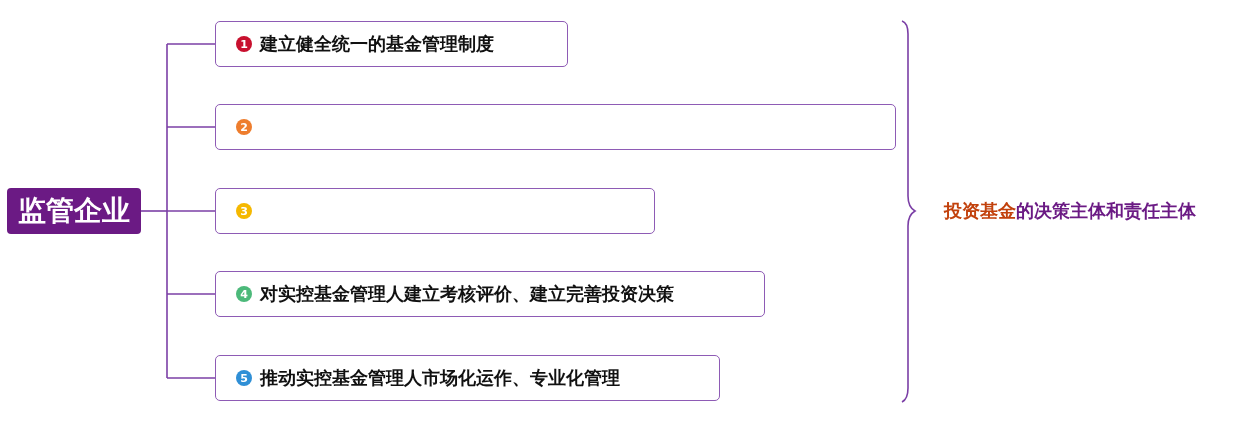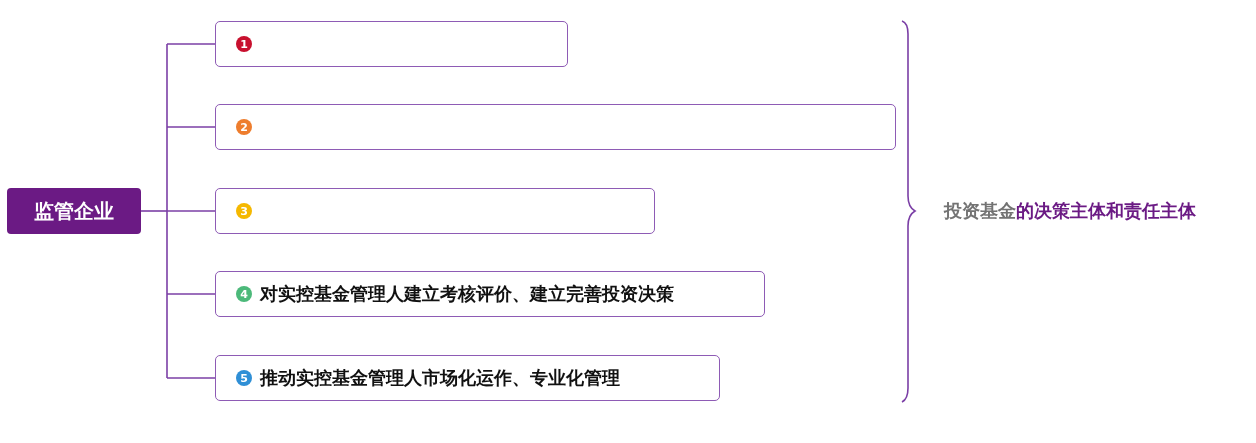--- a/index.html
+++ b/index.html
@@ -3,38 +3,38 @@
 <meta charset="utf-8">
 <style>
   html, body { margin: 0; padding: 0; background: #ffffff; }
   body { width: 1256px; height: 443px; position: relative; overflow: hidden;
          font-family: "DejaVu Sans", "Liberation Sans", sans-serif; }
   .canvas { position: absolute; left: 0; top: 0; width: 1256px; height: 443px; }
   svg.lines { position: absolute; left: 0; top: 0; }
   .root {
     position: absolute; left: 7px; top: 188px; width: 134px; height: 46px;
     background: #6b1a84; border-radius: 4px; color: #ffffff;
-    font-weight: bold; font-size: 20px; display: flex; align-items: center; justify-content: center;
+    font-weight: bold; font-size: 28px; display: flex; align-items: center; justify-content: center;
     box-sizing: border-box;
   }
   .node {
     position: absolute; left: 215px; height: 46px; box-sizing: border-box;
     border: 1.5px solid #8e5bb5; border-radius: 5px; background: #ffffff;
     display: flex; align-items: center; padding-left: 20px;
     font-weight: bold; font-size: 18px; color: #111111; white-space: nowrap;
   }
   .badge {
     width: 16px; height: 16px; border-radius: 50%; color: #ffffff;
     font-size: 11px; font-weight: bold; display: inline-flex; align-items: center; justify-content: center;
     margin-right: 8px; flex: none; line-height: 1;
   }
   .summary {
     position: absolute; left: 944px; top: 199px; font-weight: bold; font-size: 18px; white-space: nowrap;
   }
-  .summary .hl { color: #737373; }
+  .summary .hl { color: #c2410c; }
   .summary .rest { color: #6b1a84; }
 </style>
 </head>
 <body>
 
 <div class="canvas">
 
   <svg class="lines" width="1256" height="443">
     <g stroke="#7b3fa6" stroke-width="1.6" fill="none">
       <line x1="141" y1="211" x2="167" y2="211"></line>
@@ -47,20 +47,21 @@
     </g>
     <path d="M902 21 Q908 23 908 34 L908 196 Q908 207 915 211 Q908 215 908 226 L908 388 Q908 399 902 402" stroke="#7b3fa6" stroke-width="1.6" fill="none"></path>
   </svg>
 
   <div class="root">
     <span>监管企业</span>
   </div>
 
   <div class="node" style="top:21px; width:353px;">
     <span class="badge" style="background:#c8102e;">1</span>
+    <span>建立健全统一的基金管理制度</span>
   </div>
 
   <div class="node" style="top:104px; width:681px;">
     <span class="badge" style="background:#ee7d2d;">2</span>
   </div>
 
   <div class="node" style="top:188px; width:440px;">
     <span class="badge" style="background:#f5b800;">3</span>
   </div>
 

